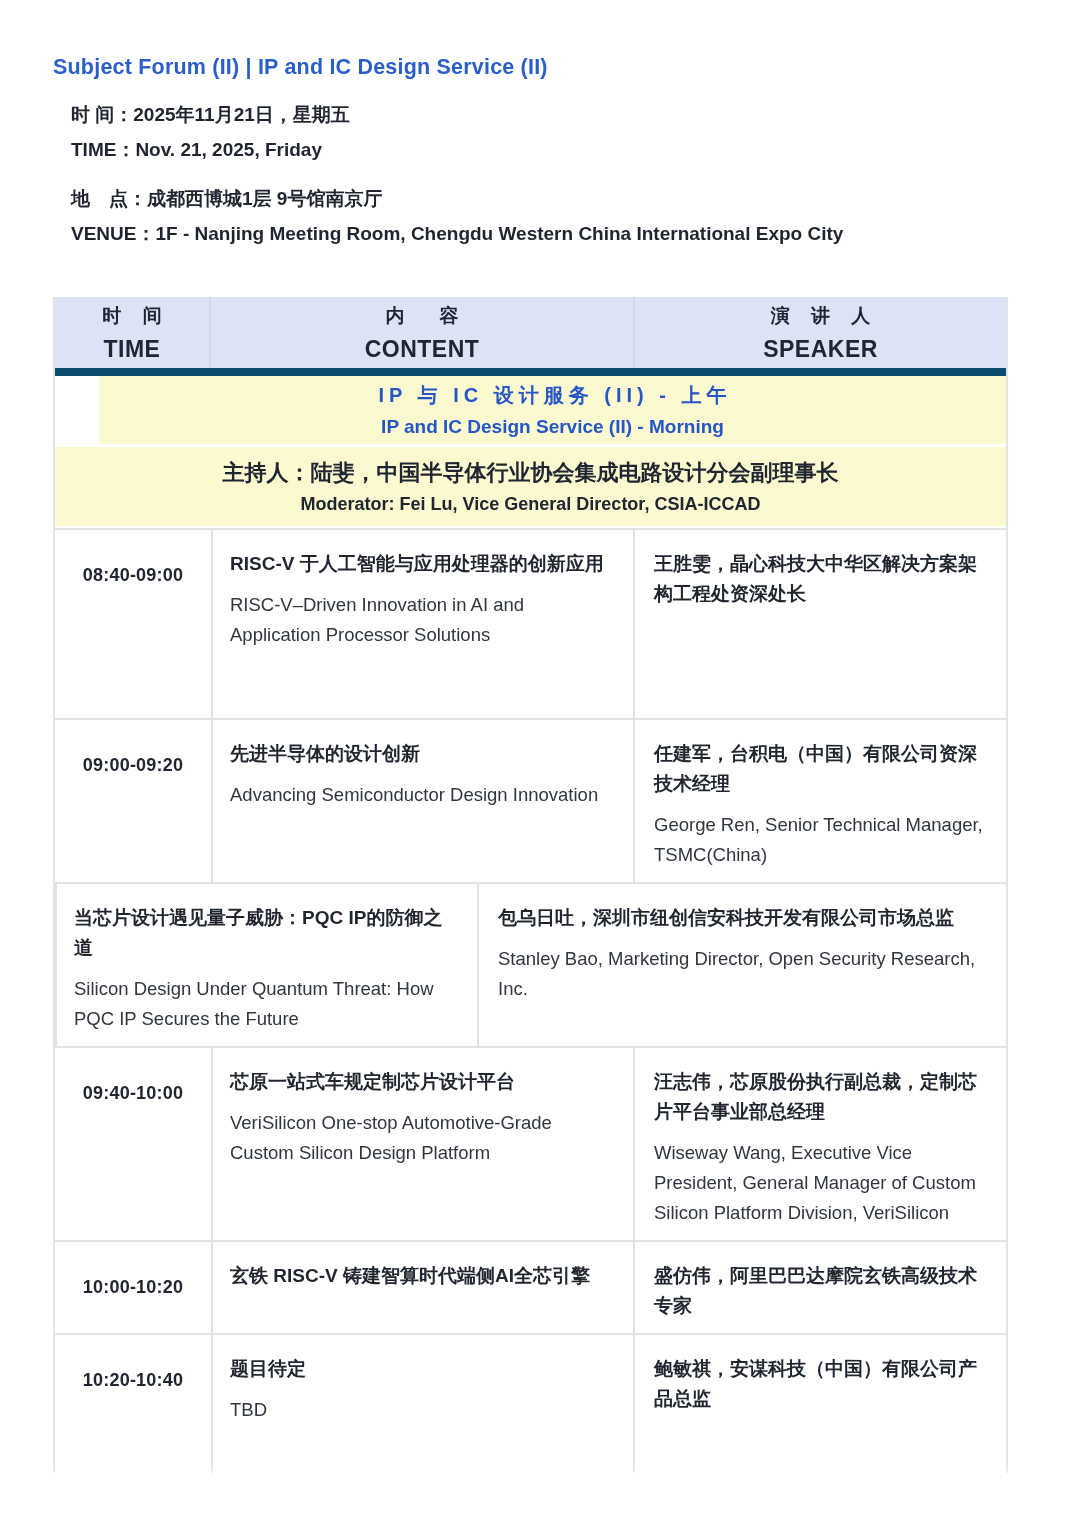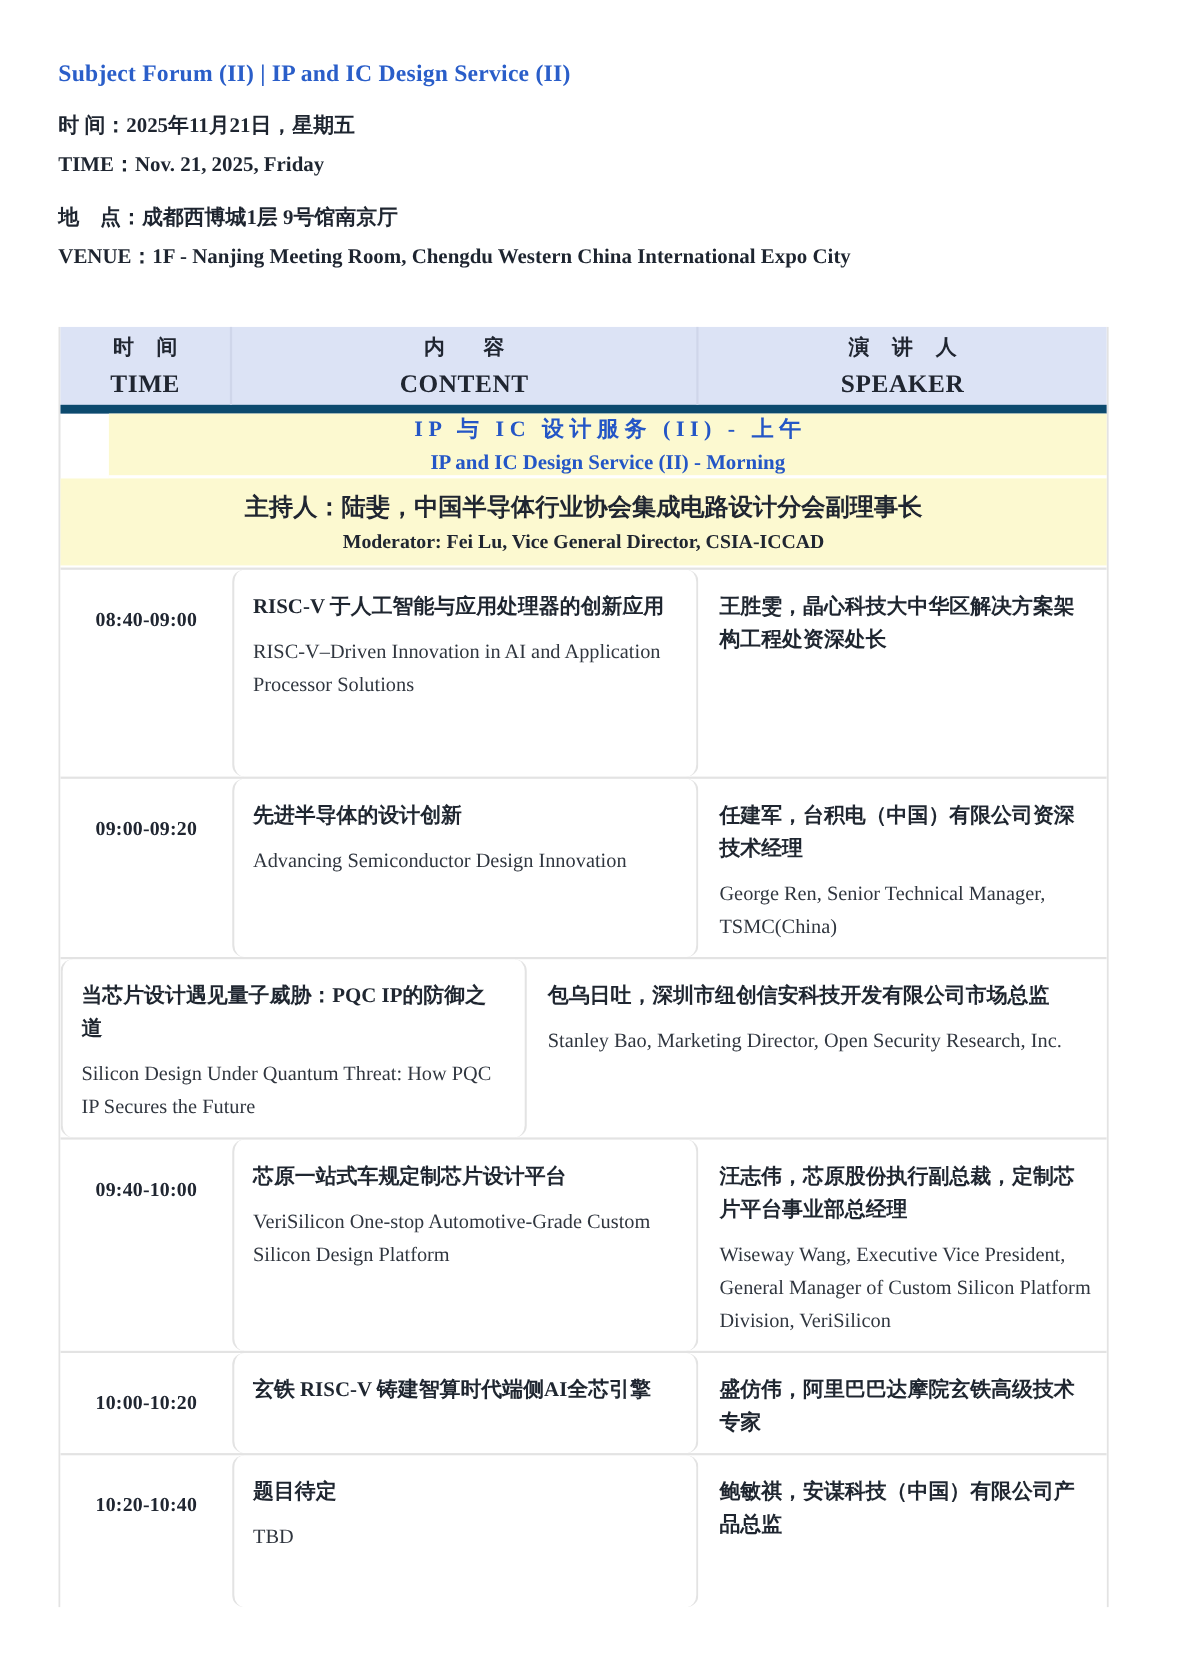--- a/index.html
+++ b/index.html
@@ -7,48 +7,48 @@
     --section-blue:#2456c6;
     --header-bg:#dce3f5;
     --session-bg:#fcf9d0;
     --border:#e3e3e3;
     --text:#202631;
   }
   *{box-sizing:border-box;}
   html,body{margin:0;padding:0;background:#fff;}
   .page{
     width:1080px;height:1526px;background:#ffffff;overflow:hidden;
-    font-family:Liberation Serif, serif;color:var(--text);
+    font-family:Liberation Sans, sans-serif;color:var(--text);
     padding:0 52px 0 53px;position:relative;
   }
   .doc-title{
     margin:0;padding-top:55px;font-size:21.5px;font-weight:700;color:var(--accent);
     letter-spacing:.2px;
   }
-  .info-block{margin-top:17px;}
+  .info-block{margin-top:17px;margin-left:18px;}
   .info-block.second{margin-top:14px;}
   .info-line{margin:0;font-size:19px;font-weight:700;line-height:35px;color:#1e2530;}
   .tbl-clip{margin-top:46px;height:1192px;overflow:hidden;position:relative;width:955px;}
   .tbl-clip::after{
     content:"";position:absolute;left:0;right:0;bottom:0;height:26px;
     background:linear-gradient(rgba(255,255,255,0),#ffffff 85%);pointer-events:none;
   }
   .tbl{width:955px;border-left:2px solid var(--border);border-right:2px solid var(--border);}
   .row{display:flex;width:100%;}
   
   .row-head{background:var(--header-bg);height:79px;border-bottom:8px solid #0c4a6e;}
   .hcell{display:flex;flex-direction:column;justify-content:center;align-items:center;gap:7px;}
   .hc1{width:156px;flex:none;border-right:2px solid #cfd6ea;}
   .hc2{width:424px;flex:none;border-right:2px solid #cfd6ea;}
   .hc3{flex:1;}
   .hzh{font-size:19px;font-weight:700;letter-spacing:8px;text-indent:8px;}
   .hen{font-size:23px;font-weight:700;letter-spacing:.5px;}
   
   .row-section{
-    background:var(--session-bg);height:59px;border-bottom:3px solid #ffffff;
+    background:var(--session-bg);height:71px;border-bottom:3px solid #ffffff;
     display:flex;flex-direction:column;justify-content:center;align-items:center;gap:7px;margin-left:44px;
   }
   .sec-zh{color:var(--section-blue);font-weight:700;font-size:20px;letter-spacing:5px;text-indent:5px;}
   .sec-en{color:var(--section-blue);font-weight:700;font-size:19px;}
   
   .row-mod{
     background:var(--session-bg);height:81px;border-bottom:2px solid #ffffff;
     display:flex;flex-direction:column;justify-content:center;align-items:center;gap:6px;
   }
   .mod-zh{font-weight:700;font-size:22px;}
@@ -56,21 +56,20 @@
   
   .row-body{background:#fff;border-top:2px solid var(--border);}
   .row-body.first{border-top:2px solid var(--border);}
   .cell-time{
     width:156px;flex:none;text-align:center;padding-top:35px;
     font-size:18px;font-weight:700;letter-spacing:.2px;
   }
   .cell-content{
     width:424px;flex:none;border-left:2px solid var(--border);border-right:2px solid var(--border);
     padding:19px 24px 12px 17px;
-    border-radius:11px;
   }
   .cell-speaker{flex:1;padding:19px 14px 12px 19px;}
   .zh{margin:0;font-weight:700;font-size:19px;line-height:30px;color:#1f2630;}
   .en{margin:11px 0 0;font-weight:400;font-size:18.5px;line-height:30px;color:#30363f;}
   .mh-r0{min-height:190px;}
   .mh-r1{min-height:153px;justify-content:space-between;}
   .mh-r2{min-height:152px;}
   .mh-r3{min-height:192px;}
   .mh-r4{min-height:84px;}
   .mh-r5{min-height:140px;}

